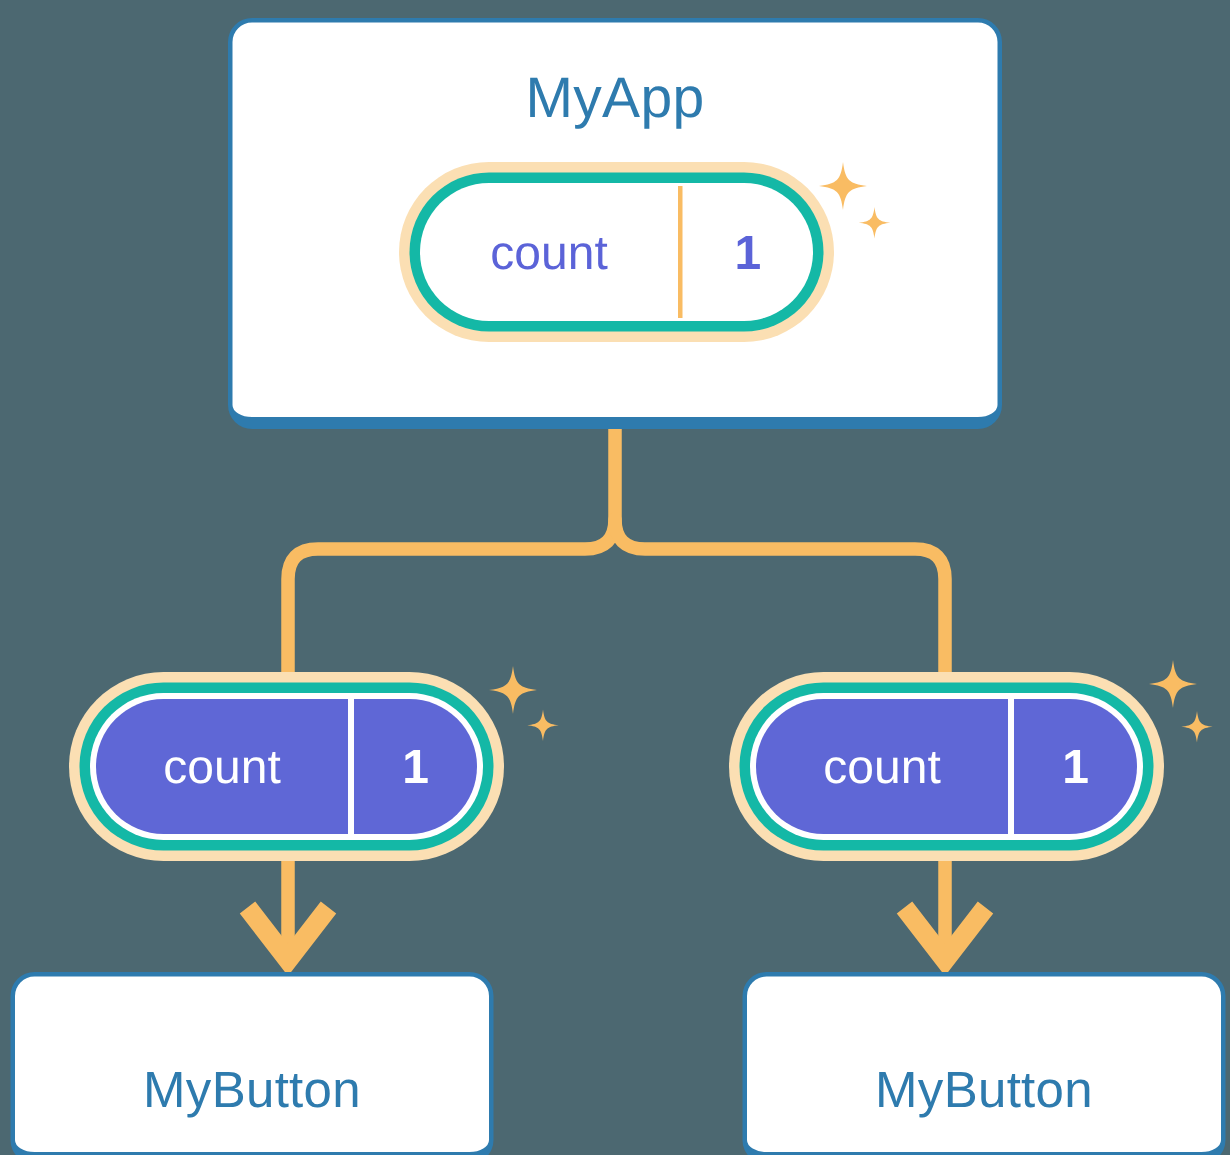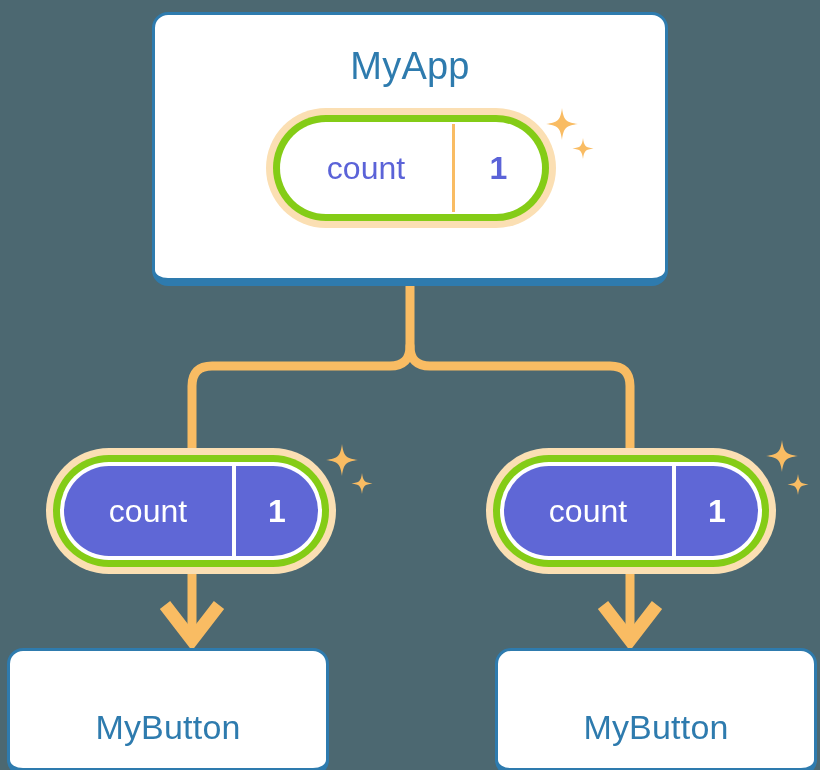--- a/index.html
+++ b/index.html
@@ -71,21 +71,21 @@
     position: absolute;
     box-sizing: border-box;
     border-radius: 999px;
     background: #FBDFB3;          
     padding: 7px;
     display: flex;
   }
   .pill-ring {
     flex: 1;
     border-radius: 999px;
-    background: #84cc16;          
+    background: #14b8a6;          
     padding: 7px;
     display: flex;
     box-sizing: border-box;
   }
   .pill-inner {
     flex: 1;
     border-radius: 999px;
     display: flex;
     align-items: stretch;
     overflow: hidden;

